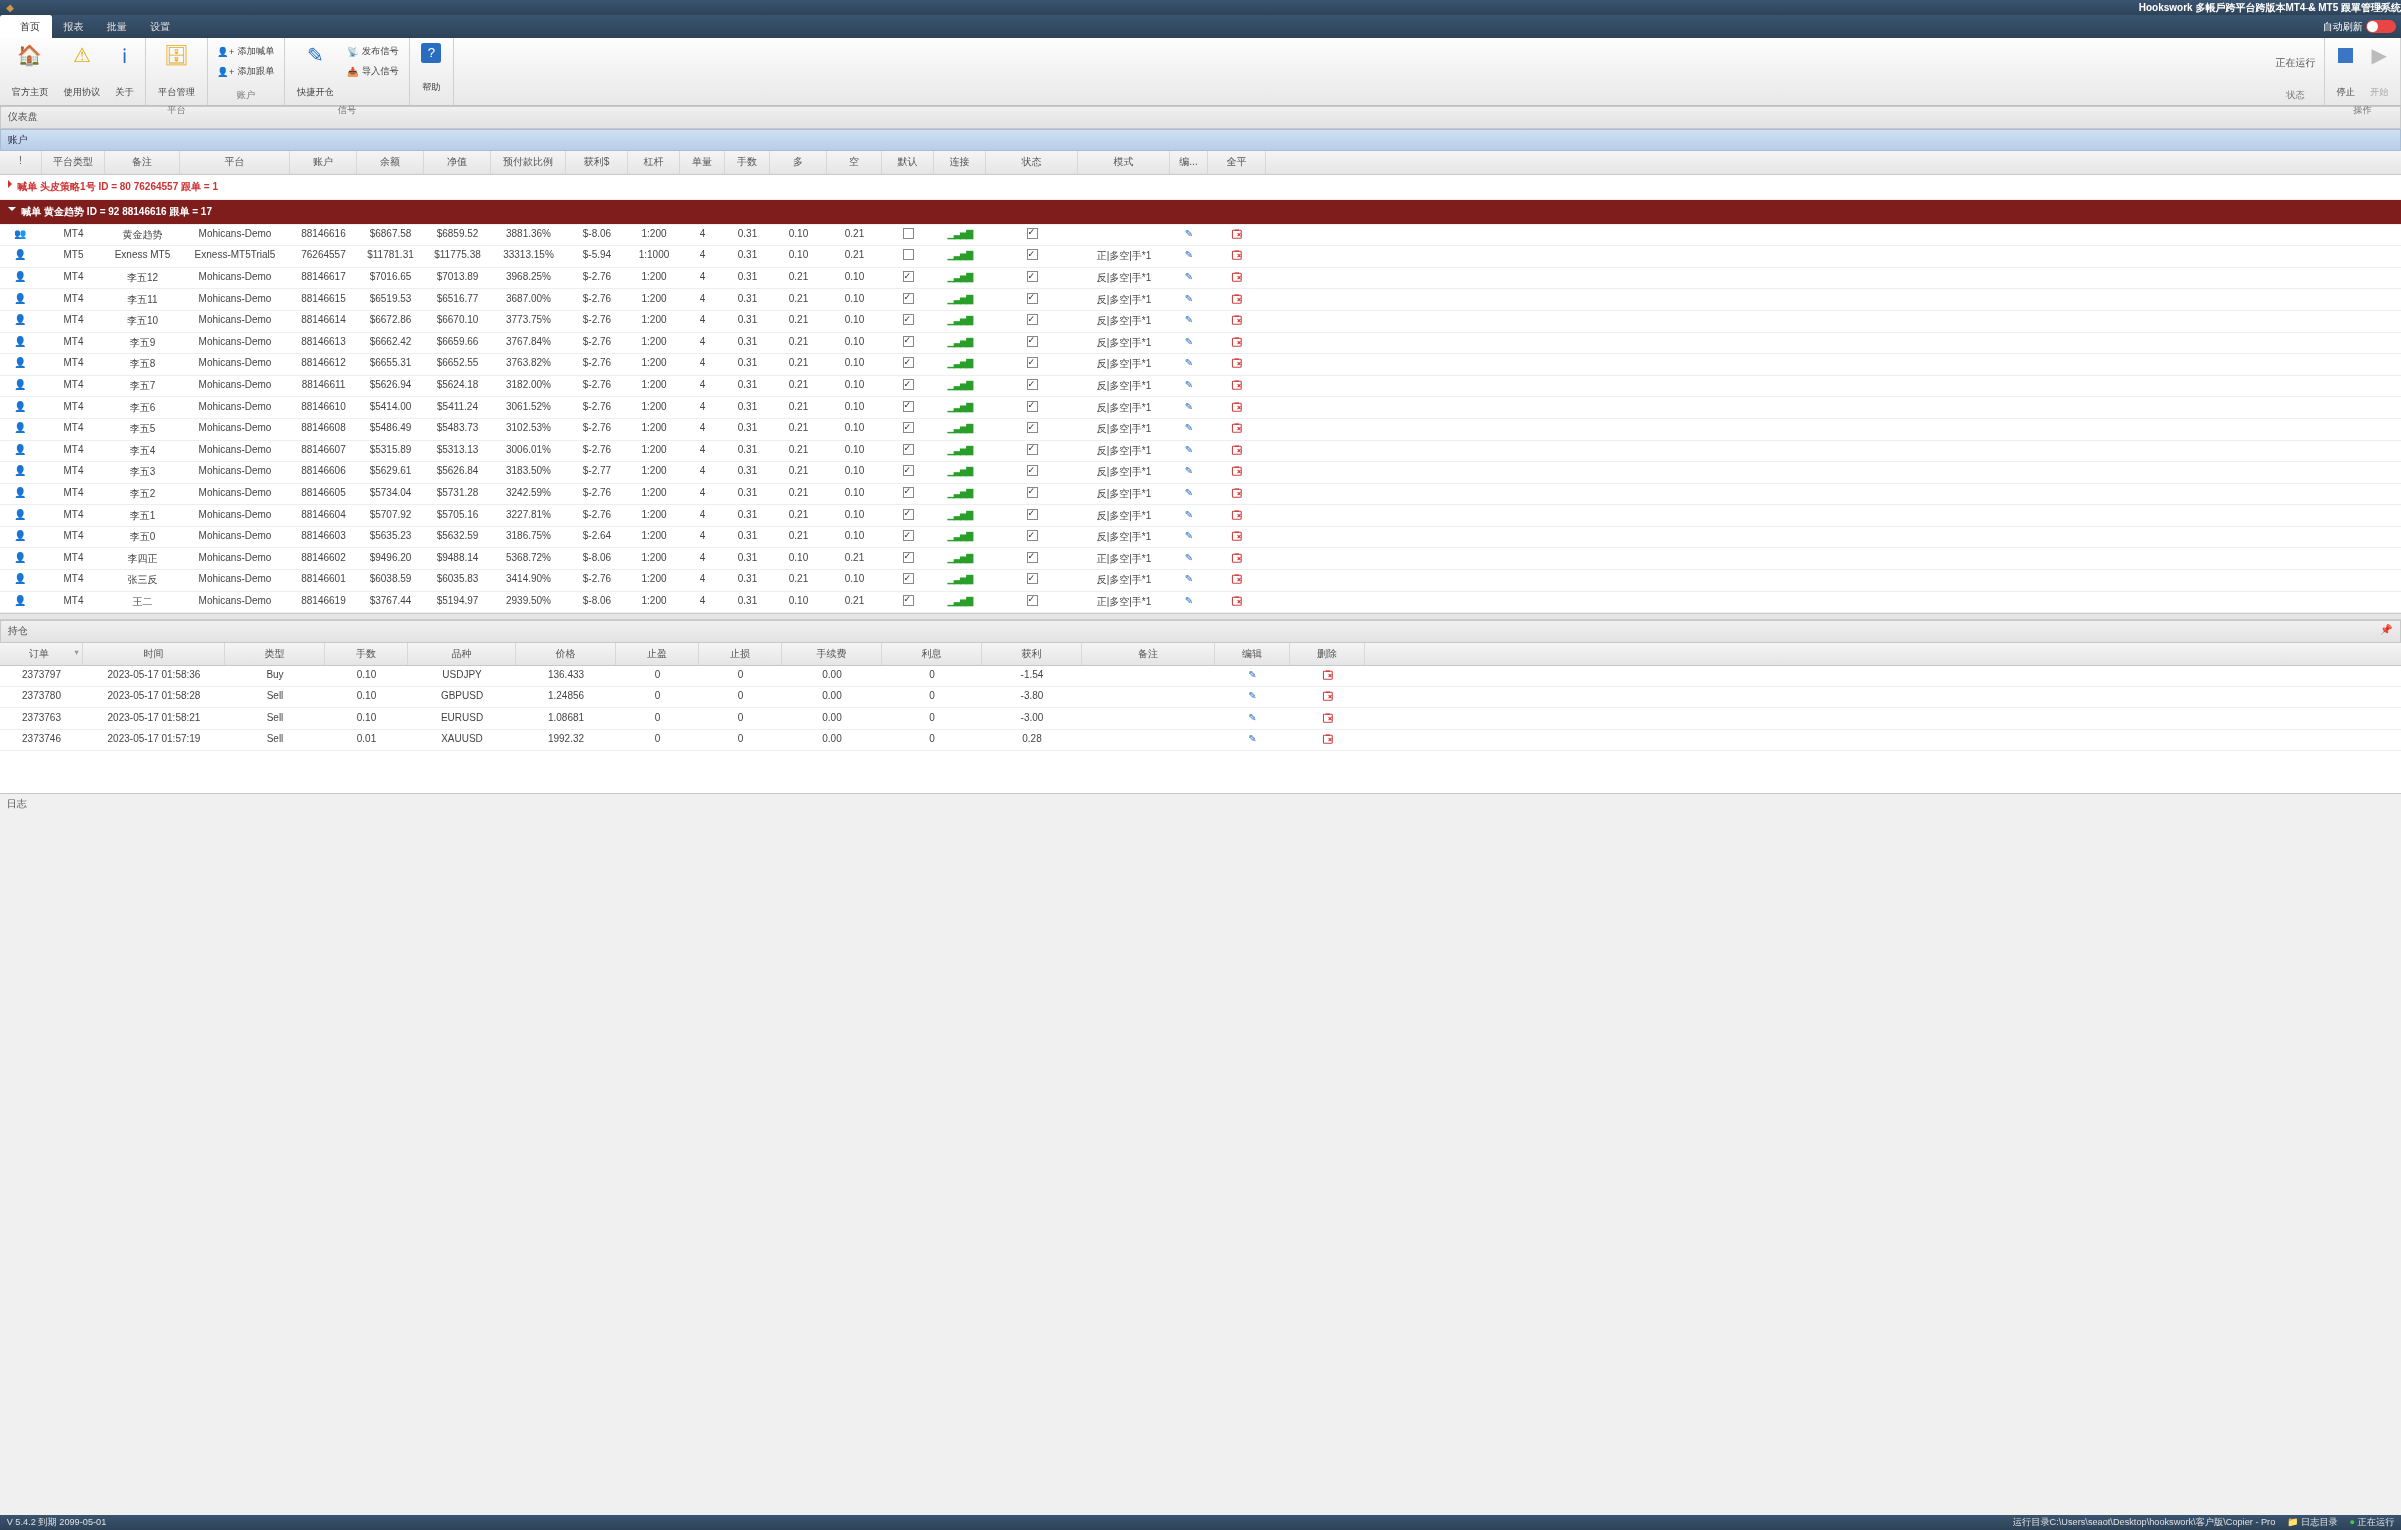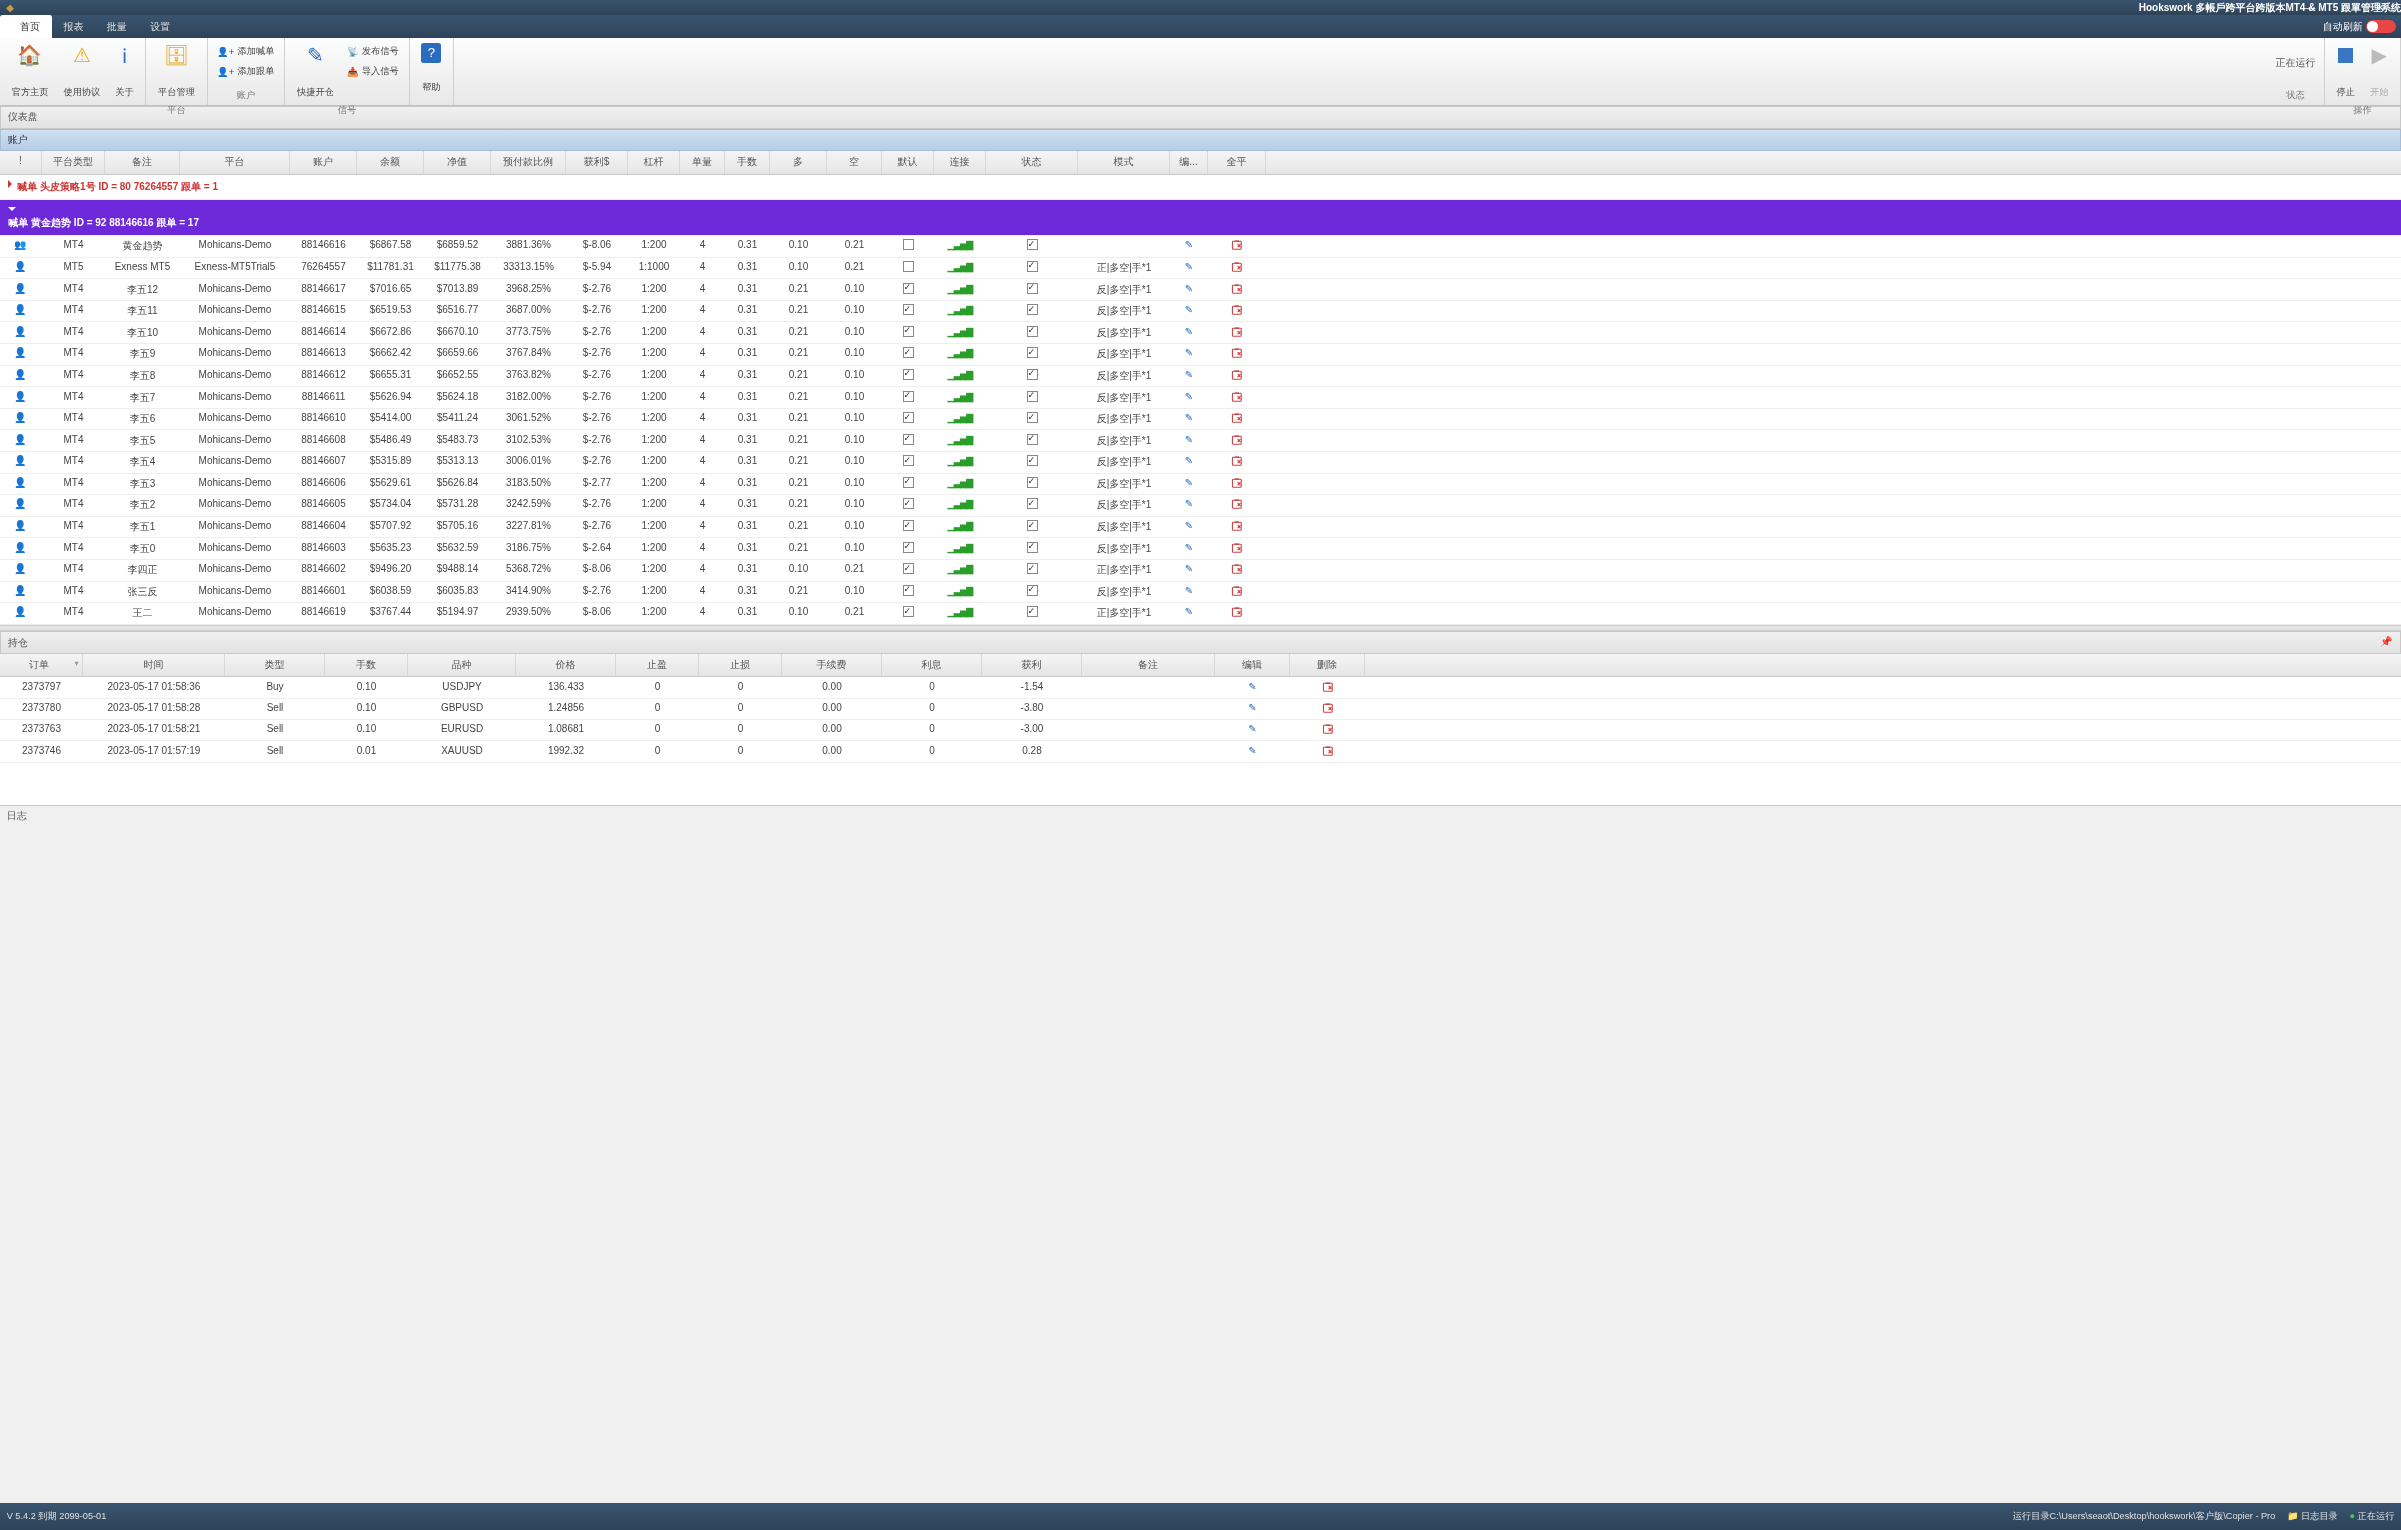--- a/index.html
+++ b/index.html
@@ -34,41 +34,41 @@
 
 .panel-header { background: linear-gradient(to bottom, #f0f0f0, #e2e2e2); border: 0.8px solid #c8c8c8; padding: 3.3px 6.7px; font-size: 10px; color: #555; }
 .panel-header.blue { background: linear-gradient(to bottom, #cfe0f2, #b6cee8); color: #335; border-color: #a8bdd4; }
 
 .grid-header { display: grid; background: linear-gradient(to bottom, #f5f5f5, #e5e5e5); border-bottom: 0.8px solid #c8c8c8; }
 .grid-header > div { padding: 4.2px 3.3px; text-align: center; border-right: 0.8px solid #d8d8d8; font-size: 10px; color: #555; overflow: hidden; white-space: nowrap; }
 
 .accounts-cols { grid-template-columns: 42px 63px 75px 110px 67px 67px 67px 75px 62px 52px 45px 45px 57px 55px 52px 52px 92px 92px 38px 58px; }
 
 .group-row { background: #fff; border-bottom: 0.8px solid #eee; padding: 5px 8.3px; color: #c33; font-weight: bold; cursor: pointer; display: flex; align-items: flex-start; gap: 5px; }
-.group-row.active { background: #6d28d9; color: #fff; flex-direction: column; }
+.group-row.active { background: #7f1d1d; color: #fff; }
 .caret { display: inline-block; width: 0; height: 0; border-top: 4.2px solid transparent; border-bottom: 4.2px solid transparent; }
 .caret.right { border-left: 4.2px solid currentColor; }
 .caret.down { border-top: 4.2px solid currentColor; border-left: 4.2px solid transparent; border-right: 4.2px solid transparent; border-bottom: none; margin-top: 2.5px; }
 
 .data-row { display: grid; background: #fff; border-bottom: 0.8px solid #eee; }
 .data-row:nth-child(even) { }
 .data-row > div { padding: 3.3px 3.3px; text-align: center; font-size: 10px; color: #444; overflow: hidden; white-space: nowrap; }
 .checkbox { width: 11px; height: 11px; border: 0.8px solid #888; display: inline-block; background: #fff; position: relative; }
 .checkbox.checked::after { content: "✓"; position: absolute; top: -2.5px; left: 0; font-size: 9.2px; color: #333; }
 .signal-bars { color: #2a9d2a; font-size: 9.2px; letter-spacing: -0.8px; }
 .edit-icon { color: #2a6dc0; cursor: pointer; }
 .delete-icon { color: #c44; cursor: pointer; display: inline-flex; align-items: center; }
 .person-icon { color: #555; }
 
 .positions-cols { grid-template-columns: 83px 142px 100px 83px 108px 100px 83px 83px 100px 100px 100px 133px 75px 75px; }
 .positions-header { display: grid; background: linear-gradient(to bottom, #f5f5f5, #e5e5e5); border-bottom: 0.8px solid #c8c8c8; }
 .positions-header > div { padding: 4.2px 3.3px; text-align: center; border-right: 0.8px solid #d8d8d8; font-size: 10px; color: #555; }
 .filter-icon { float: right; color: #999; font-size: 8.3px; }
 
-.statusbar { position: fixed; bottom: 0; left: 0; right: 0; height: 27px; background: linear-gradient(to bottom, #3a5470, #2d4358); color: #e0e0e0; display: flex; align-items: center; font-size: 9.2px; padding: 0 6.7px; }
+.statusbar { position: fixed; bottom: 0; left: 0; right: 0; height: 15px; background: linear-gradient(to bottom, #3a5470, #2d4358); color: #e0e0e0; display: flex; align-items: center; font-size: 9.2px; padding: 0 6.7px; }
 .statusbar-right { margin-left: auto; display: flex; gap: 11.7px; align-items: center; }
 
 .log-panel { background: #f0f0f0; border-top: 0.8px solid #c8c8c8; padding: 3.3px 6.7px; color: #555; }
 
 .close-all-icon svg { width: 11.7px; height: 11.7px; }
 svg.del-svg { width: 11.7px; height: 11.7px; stroke: #c44; fill: none; stroke-width: 1.5; }
 </style>
 </head>
 <body>
 

